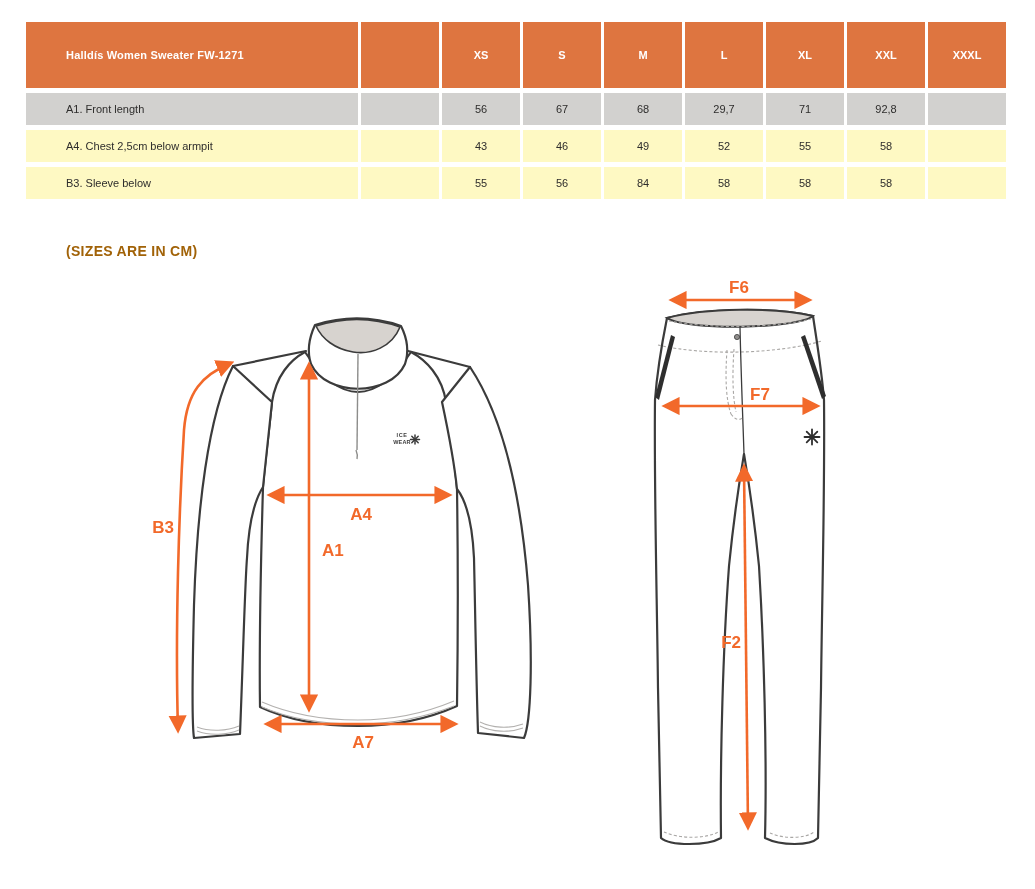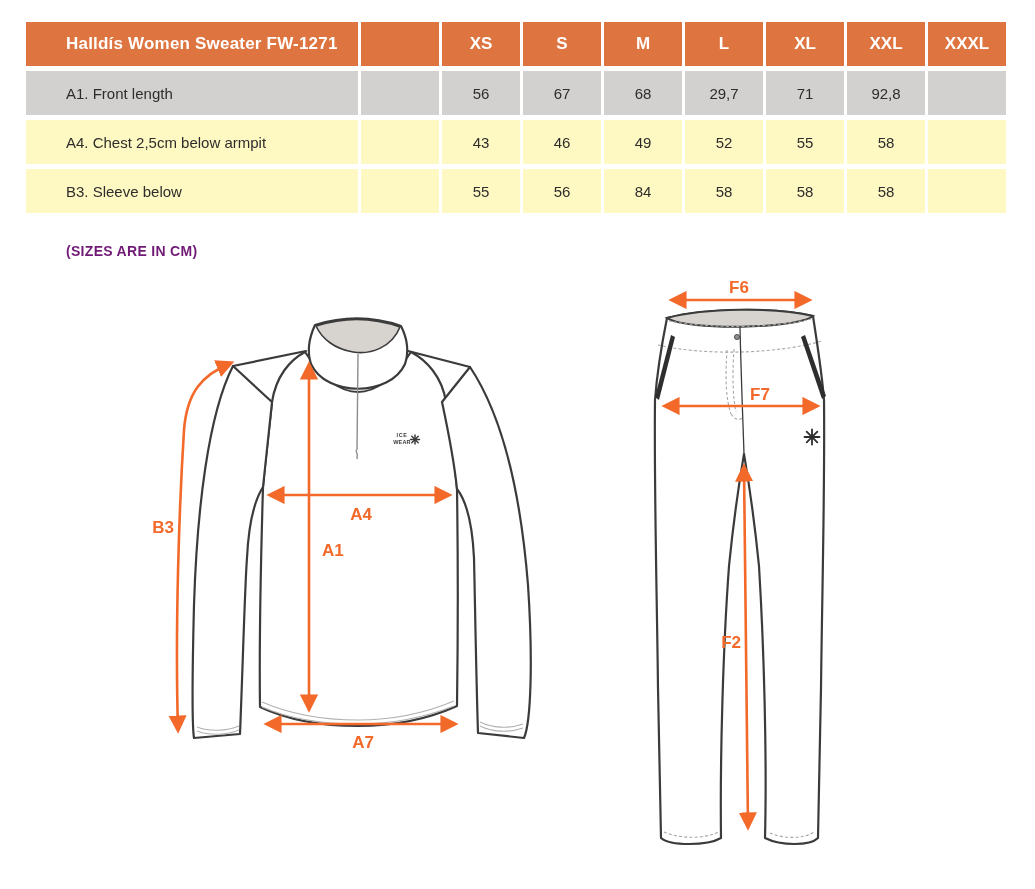--- a/index.html
+++ b/index.html
@@ -8,34 +8,34 @@
     font-family:"Liberation Sans",sans-serif;color:#2e2d2c;
   }
   
   table.size-table{
     position:absolute;left:23px;top:17px;
     border-collapse:separate;border-spacing:3px 5px;table-layout:fixed;
   }
   .size-table col.c-label{width:332px;}
   .size-table col.c-size{width:78px;}
   .size-table th,.size-table td{
-    padding:0;height:44px;font-size:15px;text-align:center;vertical-align:middle;
+    padding:0;height:32px;font-size:11px;text-align:center;vertical-align:middle;
     white-space:nowrap;overflow:hidden;
   }
   .size-table thead th{
-    height:44px;background:#de7540;color:#ffffff;font-weight:bold;font-size:17px;
+    height:66px;background:#de7540;color:#ffffff;font-weight:bold;font-size:11px;
   }
   .size-table th.title-cell{text-align:left;padding-left:40px;letter-spacing:.2px;}
   .size-table td.label-cell{text-align:left;padding-left:40px;}
   .size-table tbody tr.dark td{background:#d2d1cf;}
   .size-table tbody tr.light td{background:#fef9c3;}
   
   .units-note{
     position:absolute;left:66px;top:243px;
-    color:#701a75;font-size:14px;font-weight:bold;letter-spacing:.3px;text-align:center;
+    color:#a16207;font-size:14px;font-weight:bold;letter-spacing:.3px;text-align:center;
   }
   
   svg.sweater{position:absolute;left:120px;top:300px;}
   svg.pants{position:absolute;left:625px;top:278px;}
   .outline{stroke:#3b3b3b;stroke-width:2.2;fill:none;stroke-linecap:round;stroke-linejoin:round;}
   .fillwhite{fill:#ffffff;}
   .fillgray{fill:#d7d3cf;}
   .stitch{stroke:#b3b1af;stroke-width:1.1;fill:none;}
   .dashed{stroke:#a9a7a5;stroke-width:1.1;fill:none;stroke-dasharray:3 2.2;}
   .arrow{stroke:#f2692a;stroke-width:2.6;fill:none;}

